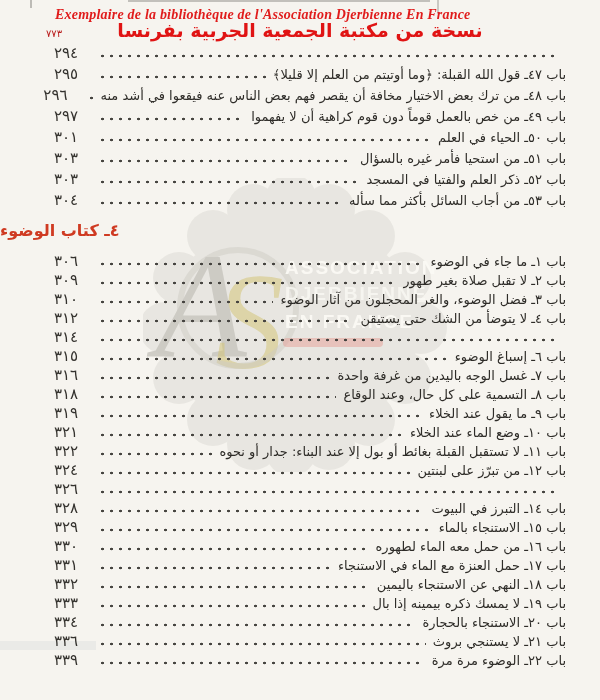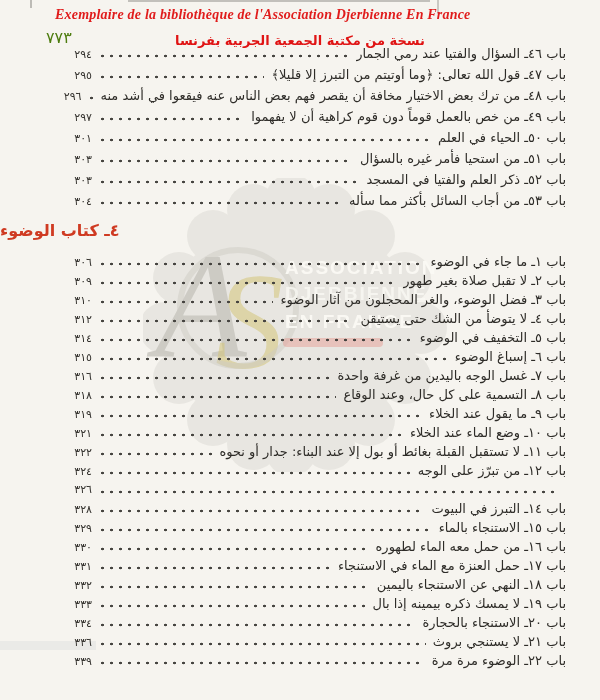--- a/index.html
+++ b/index.html
@@ -16,46 +16,46 @@
   .artifact-tick-right{left:437px;top:0;width:2px;height:14px;opacity:.45;}
   .artifact-bottom-stripe{left:0;top:641px;width:96px;height:9px;background:#e9e9e5;opacity:.9;}
   
   .hdr-fr{
     position:absolute;left:55px;right:20px;top:7px;text-align:left;
     font-family:"Liberation Serif",serif;font-style:italic;font-weight:bold;
     font-size:14px;color:#e01c1c;white-space:nowrap;letter-spacing:.2px;
   }
   .hdr-ar{
     position:absolute;left:60px;right:60px;top:19px;text-align:center;
-    direction:rtl;font-weight:bold;font-size:13px;color:#e01414;
-    white-space:nowrap;letter-spacing:.5px;margin-top:14px;
+    direction:rtl;font-weight:bold;font-size:19px;color:#e01414;
+    white-space:nowrap;letter-spacing:.5px;
   }
   .folio{
-    position:absolute;left:46px;top:28px;font-size:16px;color:#4d7c0f;
+    position:absolute;left:46px;top:28px;font-size:10px;color:#b91c1c;
     direction:rtl;letter-spacing:1px;
   }
   
   .stamp{position:absolute;left:143px;top:178px;width:304px;height:294px;z-index:0;pointer-events:none;}
   
   .toc{position:absolute;left:40px;right:34px;z-index:1;direction:rtl;}
   .toc-1{top:43px;}
   .toc-2{top:252px;}
   .row{display:flex;align-items:baseline;direction:rtl;}
   .toc-1 .row{height:21px;line-height:21px;}
   .toc-2 .row{height:19px;line-height:19px;}
   .title{white-space:nowrap;font-size:13px;flex:0 0 auto;max-width:470px;overflow:hidden;}
   .dots{
     flex:1 1 8px;align-self:stretch;margin:0 7px 0 6px;min-width:6px;
     background-image:radial-gradient(circle,#45433f 1.1px,rgba(0,0,0,0) 1.6px);
     background-repeat:repeat-x;
   }
   .toc-1 .dots{background-position:0 calc(100% - 6px);background-size:9px 4px;}
   .toc-2 .dots{background-position:0 calc(100% - 5px);background-size:9px 4px;}
   .pagenum{
-    flex:0 0 52px;text-align:right;font-size:11px;direction:rtl;
+    flex:0 0 52px;text-align:center;font-size:15px;direction:rtl;
     color:#34322e;letter-spacing:.5px;
   }
   
   .section-heading{
     position:absolute;left:0;right:36px;top:221px;text-align:left;z-index:1;
     direction:rtl;font-size:16px;font-weight:bold;color:#cf3a22;letter-spacing:.5px;
   }
 </style>
 </head>
 <body>
@@ -100,27 +100,26 @@
     <rect x="140" y="160" width="100" height="9" rx="4" fill="#e59e96" opacity="0.5"></rect>
   </svg>
 
   <div class="hdr-fr">Exemplaire de la bibliothèque de l'Association Djerbienne En France</div>
   <div class="hdr-ar">نسخة من مكتبة الجمعية الجربية بفرنسا</div>
   <div class="folio">٧٧٣</div>
 
   <div class="toc toc-1">
 
       <div class="row">
-        <span class="title">باب ٤٦ـ السؤال والفتيا عند رمي الجمار</span>
         <span class="dots"></span>
         <span class="pagenum">٢٩٤</span>
       </div>
 
       <div class="row">
-        <span class="title">باب ٤٧ـ قول الله تعالى: ﴿وما أوتيتم من التبرز إلا قليلا﴾</span>
+        <span class="title">باب ٤٧ـ قول الله القبلة: ﴿وما أوتيتم من العلم إلا قليلا﴾</span>
         <span class="dots"></span>
         <span class="pagenum">٢٩٥</span>
       </div>
 
       <div class="row">
         <span class="title">باب ٤٨ـ من ترك بعض الاختيار مخافة أن يقصر فهم بعض الناس عنه فيقعوا في أشد منه</span>
         <span class="dots"></span>
         <span class="pagenum">٢٩٦</span>
       </div>
 
@@ -177,21 +176,20 @@
         <span class="pagenum">٣١٠</span>
       </div>
 
       <div class="row">
         <span class="title">باب ٤ـ لا يتوضأ من الشك حتى يستيقن</span>
         <span class="dots"></span>
         <span class="pagenum">٣١٢</span>
       </div>
 
       <div class="row">
-        <span class="title">باب ٥ـ التخفيف في الوضوء</span>
         <span class="dots"></span>
         <span class="pagenum">٣١٤</span>
       </div>
 
       <div class="row">
         <span class="title">باب ٦ـ إسباغ الوضوء</span>
         <span class="dots"></span>
         <span class="pagenum">٣١٥</span>
       </div>
 
@@ -219,21 +217,21 @@
         <span class="pagenum">٣٢١</span>
       </div>
 
       <div class="row">
         <span class="title">باب ١١ـ لا تستقبل القبلة بغائط أو بول إلا عند البناء: جدار أو نحوه</span>
         <span class="dots"></span>
         <span class="pagenum">٣٢٢</span>
       </div>
 
       <div class="row">
-        <span class="title">باب ١٢ـ من تبرّز على الوجه</span>
+        <span class="title">باب ١٢ـ من تبرّز على لبنتين</span>
         <span class="dots"></span>
         <span class="pagenum">٣٢٤</span>
       </div>
 
       <div class="row">
         <span class="dots"></span>
         <span class="pagenum">٣٢٦</span>
       </div>
 
       <div class="row">

